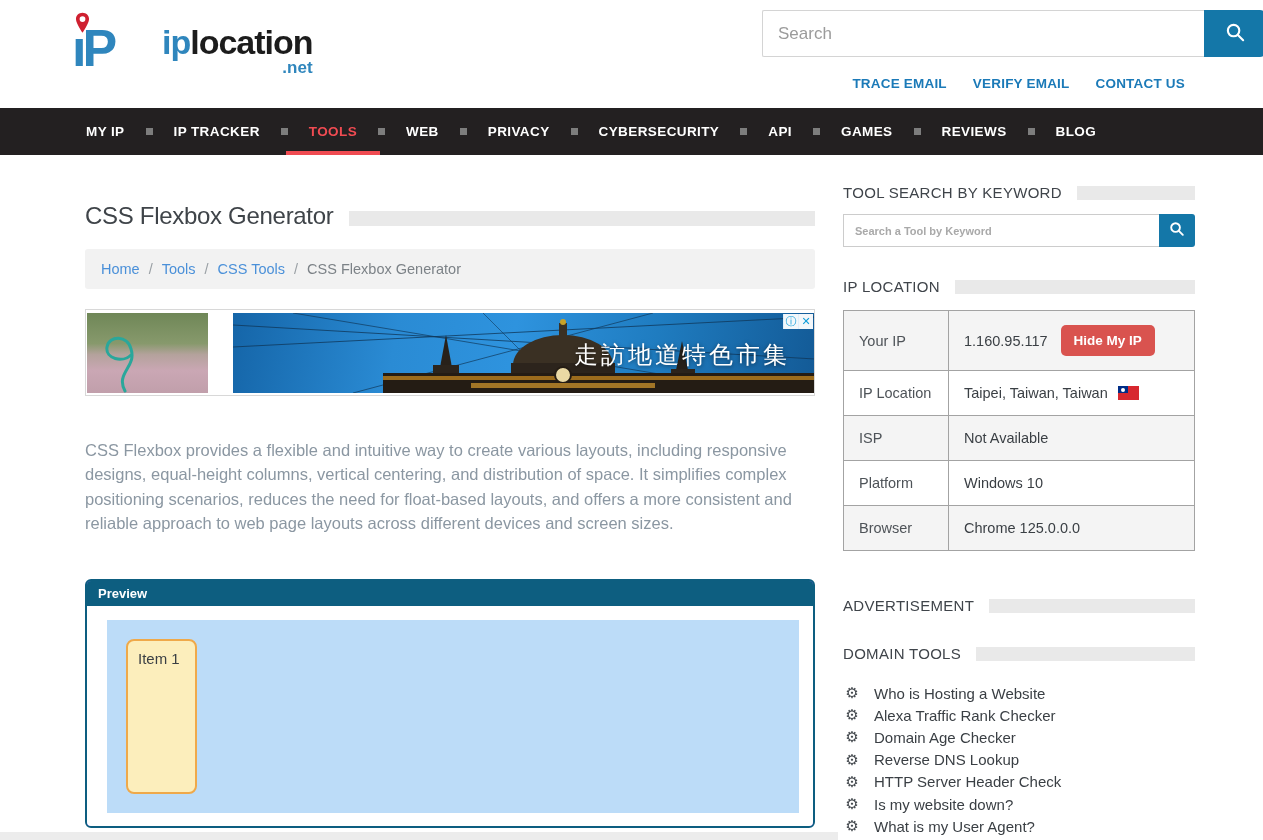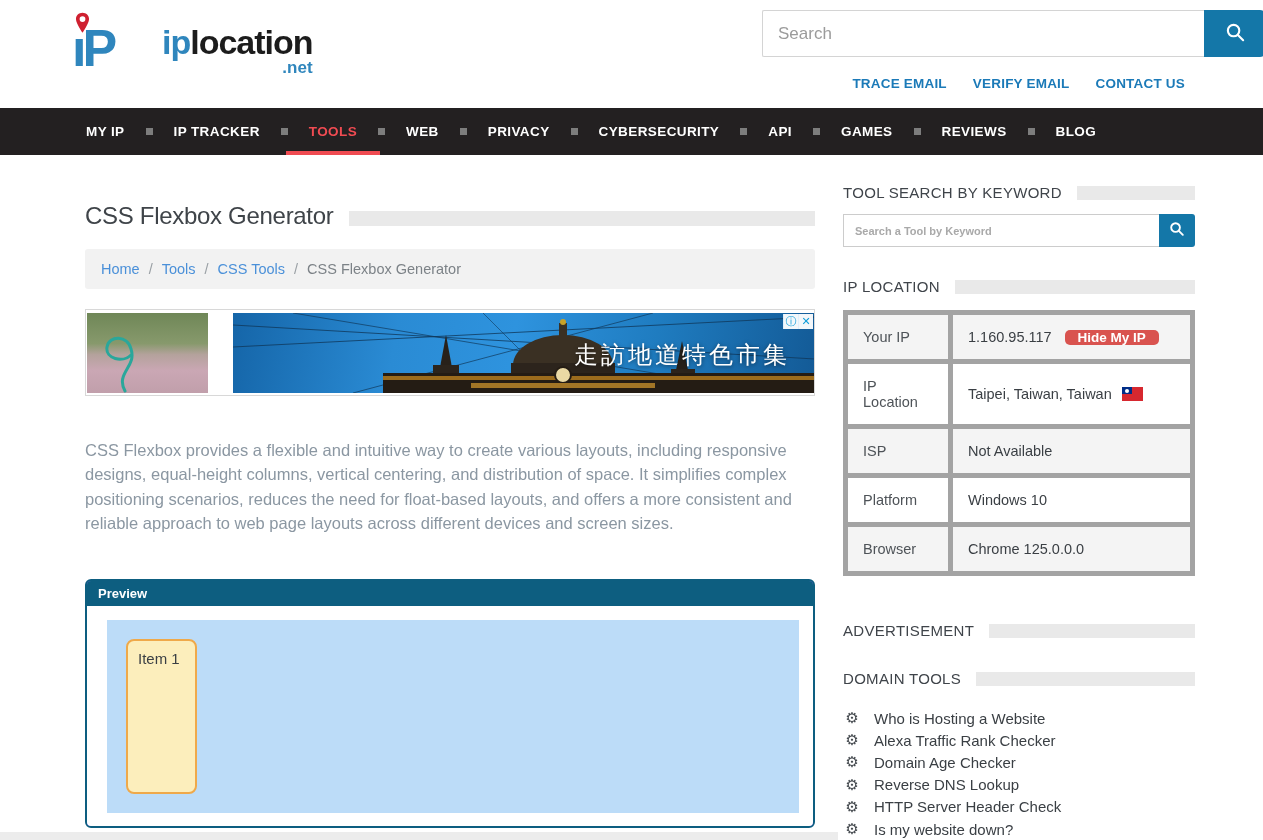--- a/index.html
+++ b/index.html
@@ -84,28 +84,28 @@
   .mt-ip { margin-top:31px; } .mt-ad { margin-top:46px; } .mt-dt { margin-top:31px; }
 
   .tool-search { margin-top:13px; display:flex; height:33px; }
   .tool-search input { flex:1; border:1px solid #cccccc; border-right:none; padding:0 11px; font-size:11px;
       color:#0369a1; outline:none; font-family:"Liberation Sans",sans-serif;font-weight:bold; }
   .tool-search input::placeholder { color:#a9a9a9; }
   .ts-btn { width:36px; border:none; background:#1477a8; border-radius:0 3px 3px 0; cursor:pointer;
       display:flex; align-items:center; justify-content:center; }
 
   .ip-table { margin-top:15px; width:100%; border-collapse:collapse; font-size:14.5px; }
-  .ip-table td { border:5px solid #a3a3a3; padding:14px 15px; vertical-align:middle; }
+  .ip-table td { border:1px solid #a3a3a3; padding:14px 15px; vertical-align:middle; }
   .ip-table tr:nth-child(odd) { background:#f4f4f4; }
   .ip-table tr:nth-child(even) { background:#ffffff; }
   .ip-table .lbl { width:105px; color:#4e5358; }
   .ip-table .val { color:#3a3f44; }
   .val-flex { display:flex; align-items:center; }
   .hide-ip-btn { margin-left:13px; background:#d9534f; color:#fff; border:none; border-radius:5px;
-      font-size:13.5px; font-weight:bold; padding:0 13px; cursor:pointer; font-family:"Liberation Sans",sans-serif; }
+      font-size:13.5px; font-weight:bold; padding:8px 13px; cursor:pointer; font-family:"Liberation Sans",sans-serif; }
   .flag { display:inline-block; width:21px; height:14px; background:#d7282f; position:relative; margin-left:10px; flex:none; }
   .flag::before { content:""; position:absolute; left:0; top:0; width:10.5px; height:7px; background:#002d87; }
   .flag::after { content:""; position:absolute; left:3.2px; top:1.6px; width:4px; height:4px; background:#fff; border-radius:50%; }
 
   .domain-tools { margin-top:20px; list-style:none; }
   .domain-tools li { display:flex; align-items:center; height:22.2px; cursor:pointer; }
   .gear { width:18px; margin-right:13px; font-size:15px; color:#454a4f; text-align:center; }
   .dt-label { font-size:15px; color:#3a3f44; }
 
   .bottom-strip { position:absolute; left:0; bottom:0; width:838px; height:8px; background:#ececec; }

